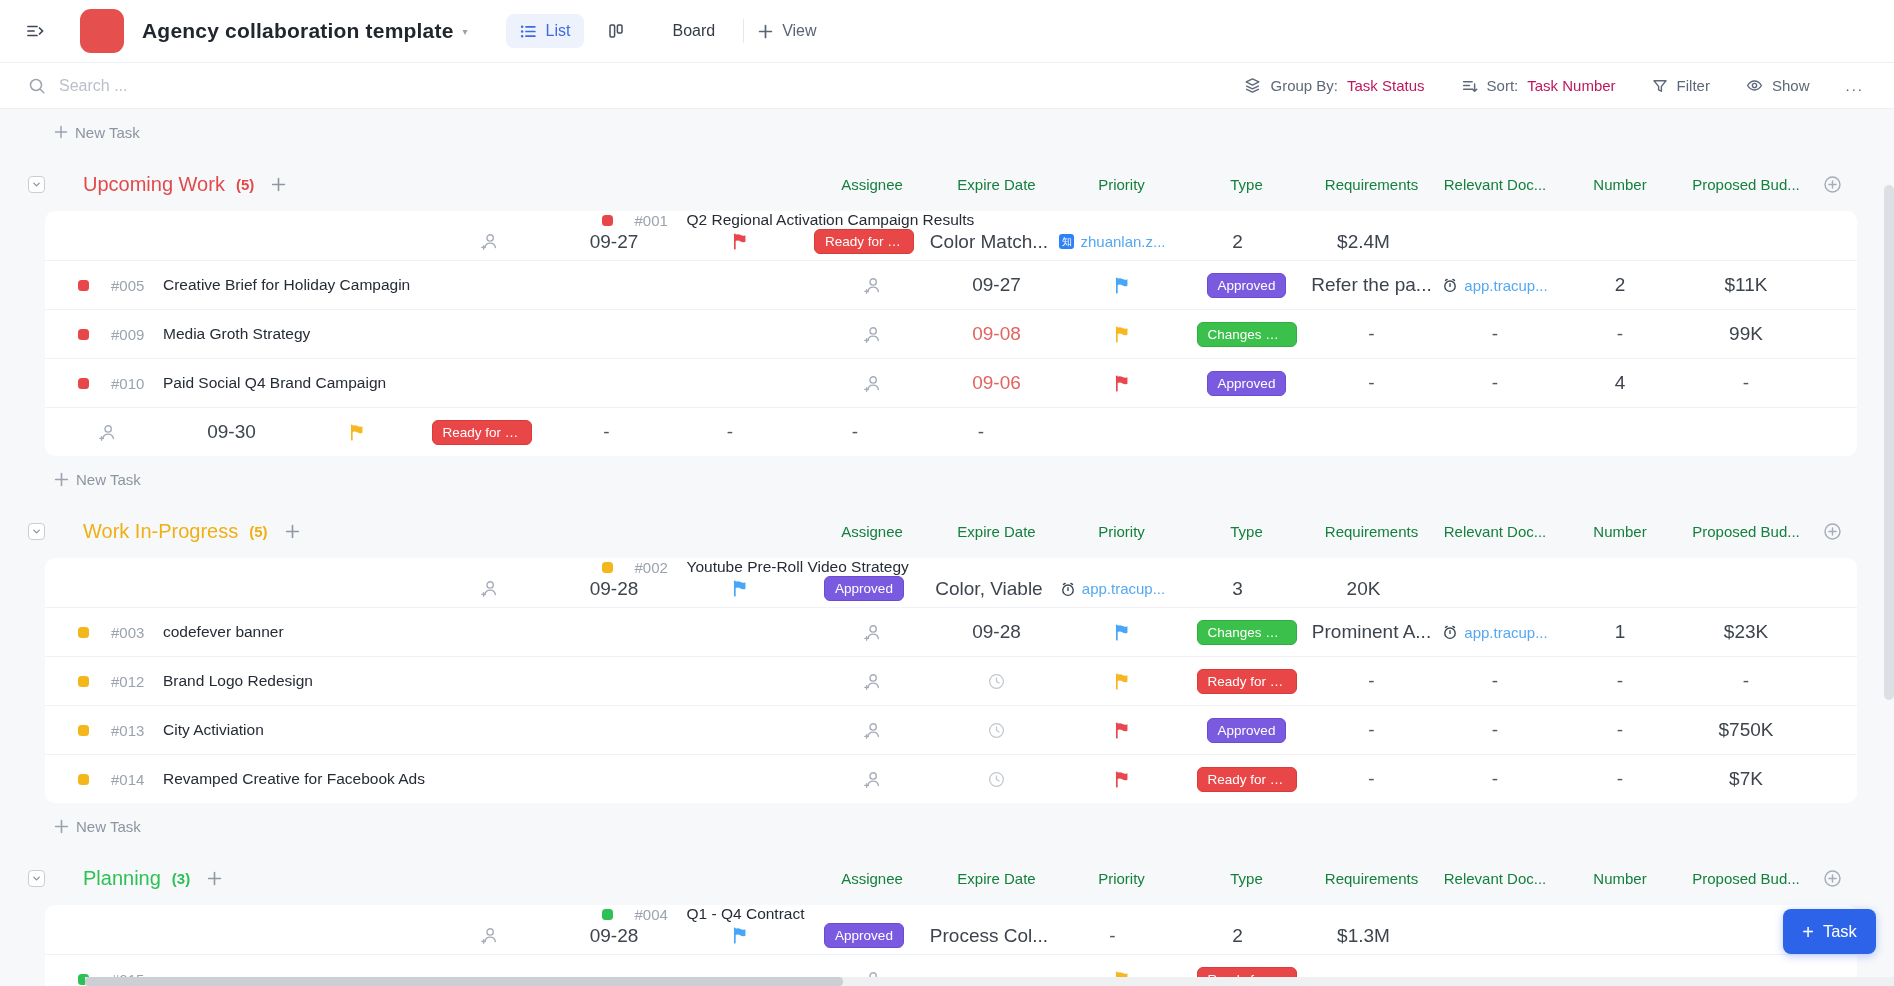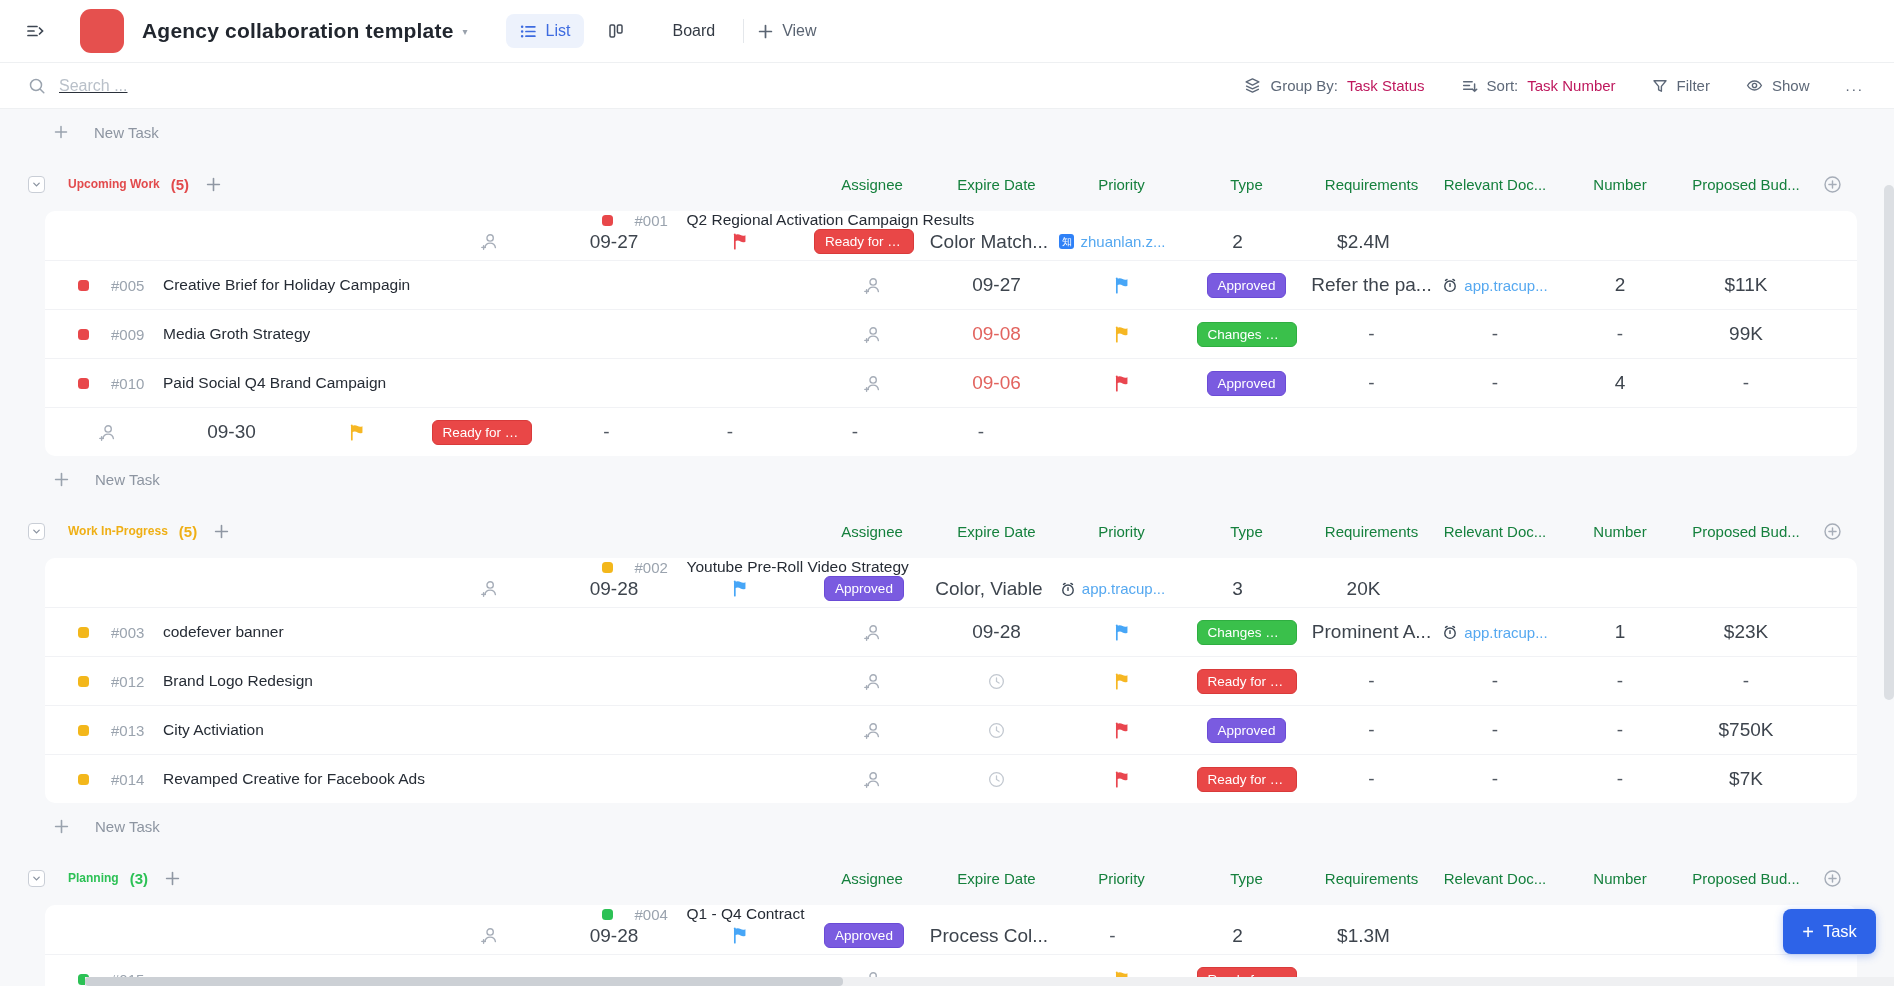--- a/index.html
+++ b/index.html
@@ -16,37 +16,37 @@
   .caret { margin-left:9px; color:#99a1ac; font-size:10px; }
   .tabs { display:flex; align-items:center; margin-left:38px; }
   .tab { display:flex; align-items:center; gap:9px; padding:8px 14px; border-radius:8px; font-size:16px; color:#333a44; cursor:pointer; }
   .tab.active { background:#edf2fc; color:#3d6be0; }
   .tab + .tab { margin-left:10px;gap:48px; }
   .tab-divider { width:1px; height:24px; background:#e4e7eb; margin:0 14px; }
   .add-view { display:flex; align-items:center; gap:9px; font-size:16px; color:#5a6472; cursor:pointer; }
   
   .searchbar { height:47px; background:#fff; border-top:1px solid #eef0f2; border-bottom:1px solid #eef0f2;
     display:flex; align-items:center; padding:0 30px 0 28px; justify-content:space-between; }
-  .search-left { display:flex; align-items:center; gap:13px; flex:1;text-decoration:underline; }
+  .search-left { display:flex; align-items:center; gap:13px; flex:1; }
   .search-input { border:none; outline:none; font-size:16px; color:#333; width:600px; background:transparent; font-family:"Liberation Sans",sans-serif; }
   .search-input::placeholder { color:#b9c0c9; }
   .toolbar-right { display:flex; align-items:center; gap:36px; color:#5d6878; font-size:15px; white-space:nowrap; }
   .tool { display:flex; align-items:center; gap:9px; cursor:pointer; }
   .tool .tval { color:#be185d; }
   .more-dots { font-size:15px; letter-spacing:2px; color:#5d6878; cursor:pointer; }
   
   .content { padding:8px 37px 0 45px; position:relative; }
-  .newtask { display:flex; align-items:center; gap:26px; color:#8d95a1; font-size:15px; height:30px; margin-left:9px; cursor:pointer; }
+  .newtask { display:flex; align-items:center; gap:7px; color:#8d95a1; font-size:15px; height:30px; margin-left:9px; cursor:pointer; }
   .newtask.after { margin-top:8px; }
   .group { margin-top:20px; }
   .group-head { display:flex; align-items:center; height:34px; }
   .g-left { width:765px; display:flex; align-items:center; }
   .collapse-box { width:17px; height:17px; border:1px solid #c9ced6; border-radius:4px; background:#fff;
     display:flex; align-items:center; justify-content:center; margin-left:-17px; cursor:pointer; }
-  .g-name { font-size:12px; font-weight:700; margin-left:23px; }
+  .g-name { font-size:20px; font-weight:400; margin-left:38px; }
   .g-count { font-size:15px; font-weight:700; margin-left:11px; }
   .g-plus { margin-left:17px; cursor:pointer; display:flex; align-items:center; }
   .cols { display:flex; align-items:center; }
   .c { text-align:center; display:flex; align-items:center; justify-content:center; font-size:15px; }
   .w-assignee{width:124px}.w-expire{width:125px}.w-priority{width:125px}.w-type{width:125px}
   .w-req{width:125px}.w-doc{width:122px}.w-number{width:128px}.w-budget{width:124px}.w-plus{width:49px}
   .hdr .c { color:#15803d; white-space:nowrap; overflow:hidden; }
   .rows { background:#fff; border-radius:10px; margin-top:10px; }
   .row { display:flex; align-items:center; height:49px; border-top:1px solid #f1f2f5; }
   .row:first-child { border-top:none;flex-direction:column; }

